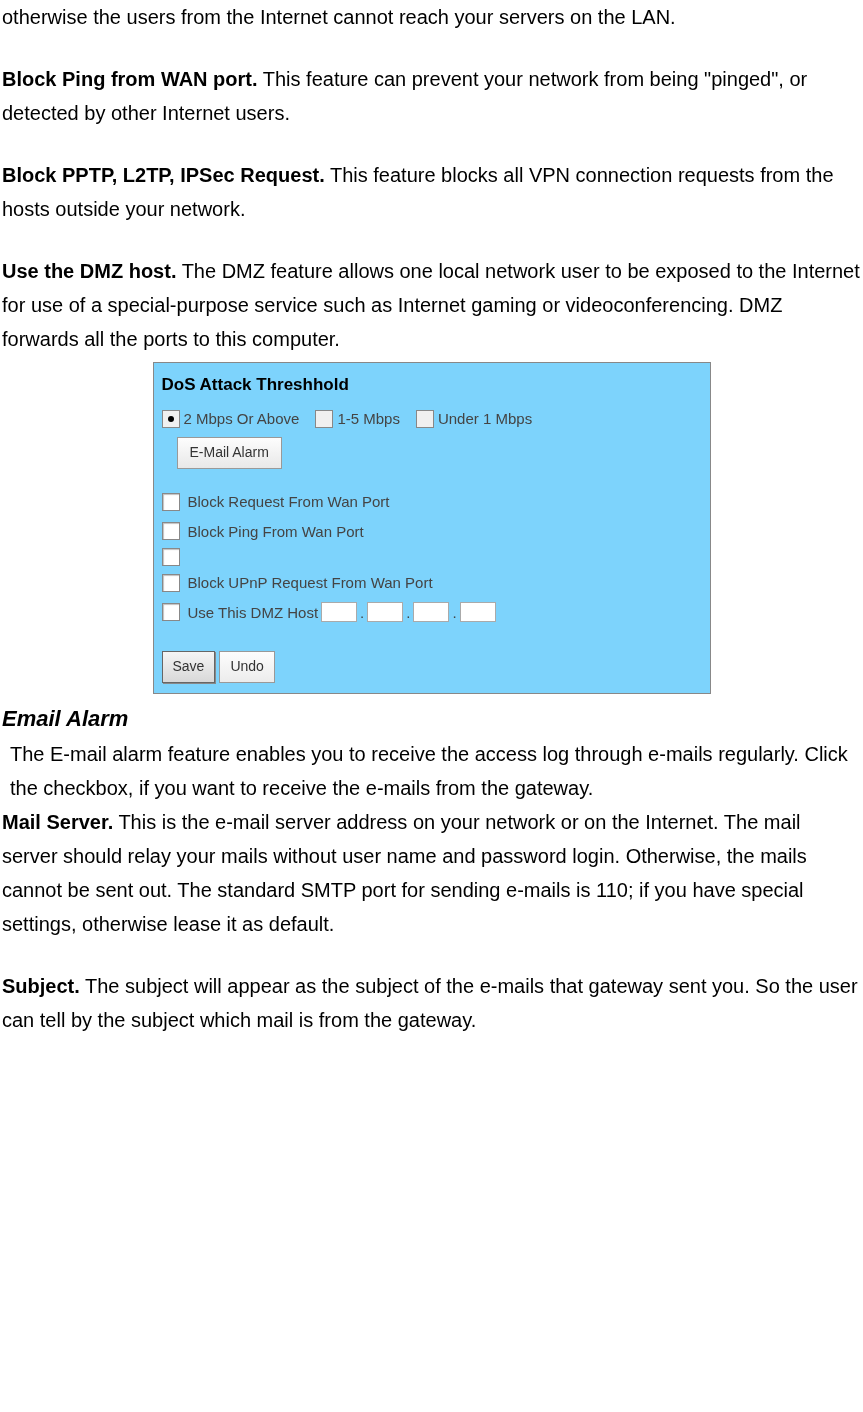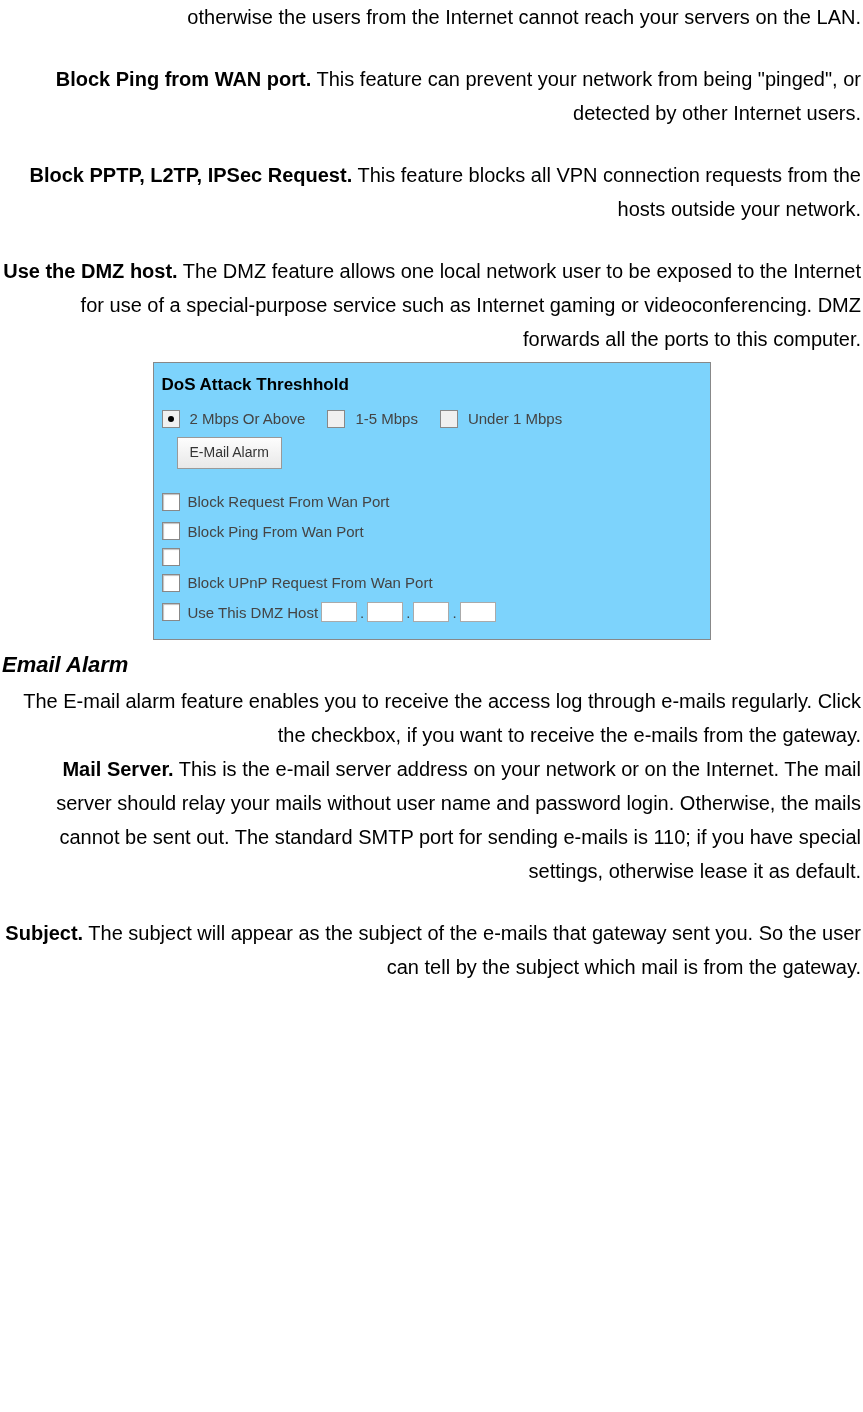--- a/index.html
+++ b/index.html
@@ -10,21 +10,20 @@
       padding: 0;
       color: #000;
       background: #fff;
       width: 863px;
     }
     .content {
       padding: 0 2px;
     }
     p {
       margin: 0 0 28px 0;
-      text-align: right;
     }
     .bold {
       font-weight: bold;
     }
     .subheading {
       font-style: italic;
       font-weight: bold;
       font-size: 22px;
       margin: 6px 0 0 0;
     }
@@ -39,21 +38,20 @@
     }
     .screenshot-title {
       font-weight: bold;
       font-size: 17px;
       margin-bottom: 6px;
       color: #000;
     }
     .radio-row {
       display: flex;
       align-items: center;
-      gap: 6px;
       margin-bottom: 4px;
     }
     .radio-row label {
       margin-right: 16px;
       color: #444;
       font-size: 15px;
     }
     .old-radio {
       width: 16px;
       height: 16px;
@@ -187,25 +185,29 @@
         <span class="ip-input"></span>
           <span class="dot">.</span>
         <span class="ip-input"></span>
           <span class="dot">.</span>
         <span class="ip-input"></span>
           <span class="dot">.</span>
         <span class="ip-input"></span>
       </div>
     </div>
 
+    <div class="btn-row">
+      <span class="save-btn">Save</span>
+      <span class="undo-btn">Undo</span>
+    </div>
   </div>
 
   <div class="subheading">Email Alarm</div>
 
-  <p style="margin-bottom:0;">The E-mail alarm feature enables you to receive the access log through e-mails regularly. Click the checkbox, if you want to receive the e-mails from the gateway.</p>
+  <p style="margin-bottom:0;margin-left:8px;">The E-mail alarm feature enables you to receive the access log through e-mails regularly. Click the checkbox, if you want to receive the e-mails from the gateway.</p>
 
   <p style="margin-top:0;">
     <span class="bold">Mail Server.</span><span> This is the e-mail server address on your network or on the Internet. The mail server should relay your mails without user name and password login. Otherwise, the mails cannot be sent out. The standard SMTP port for sending e-mails is 110; if you have special settings, otherwise lease it as default.</span>
   </p>
 
   <p>
     <span class="bold">Subject.</span><span> The subject will appear as the subject of the e-mails that gateway sent you. So the user can tell by the subject which mail is from the gateway.</span>
   </p>
 
 

